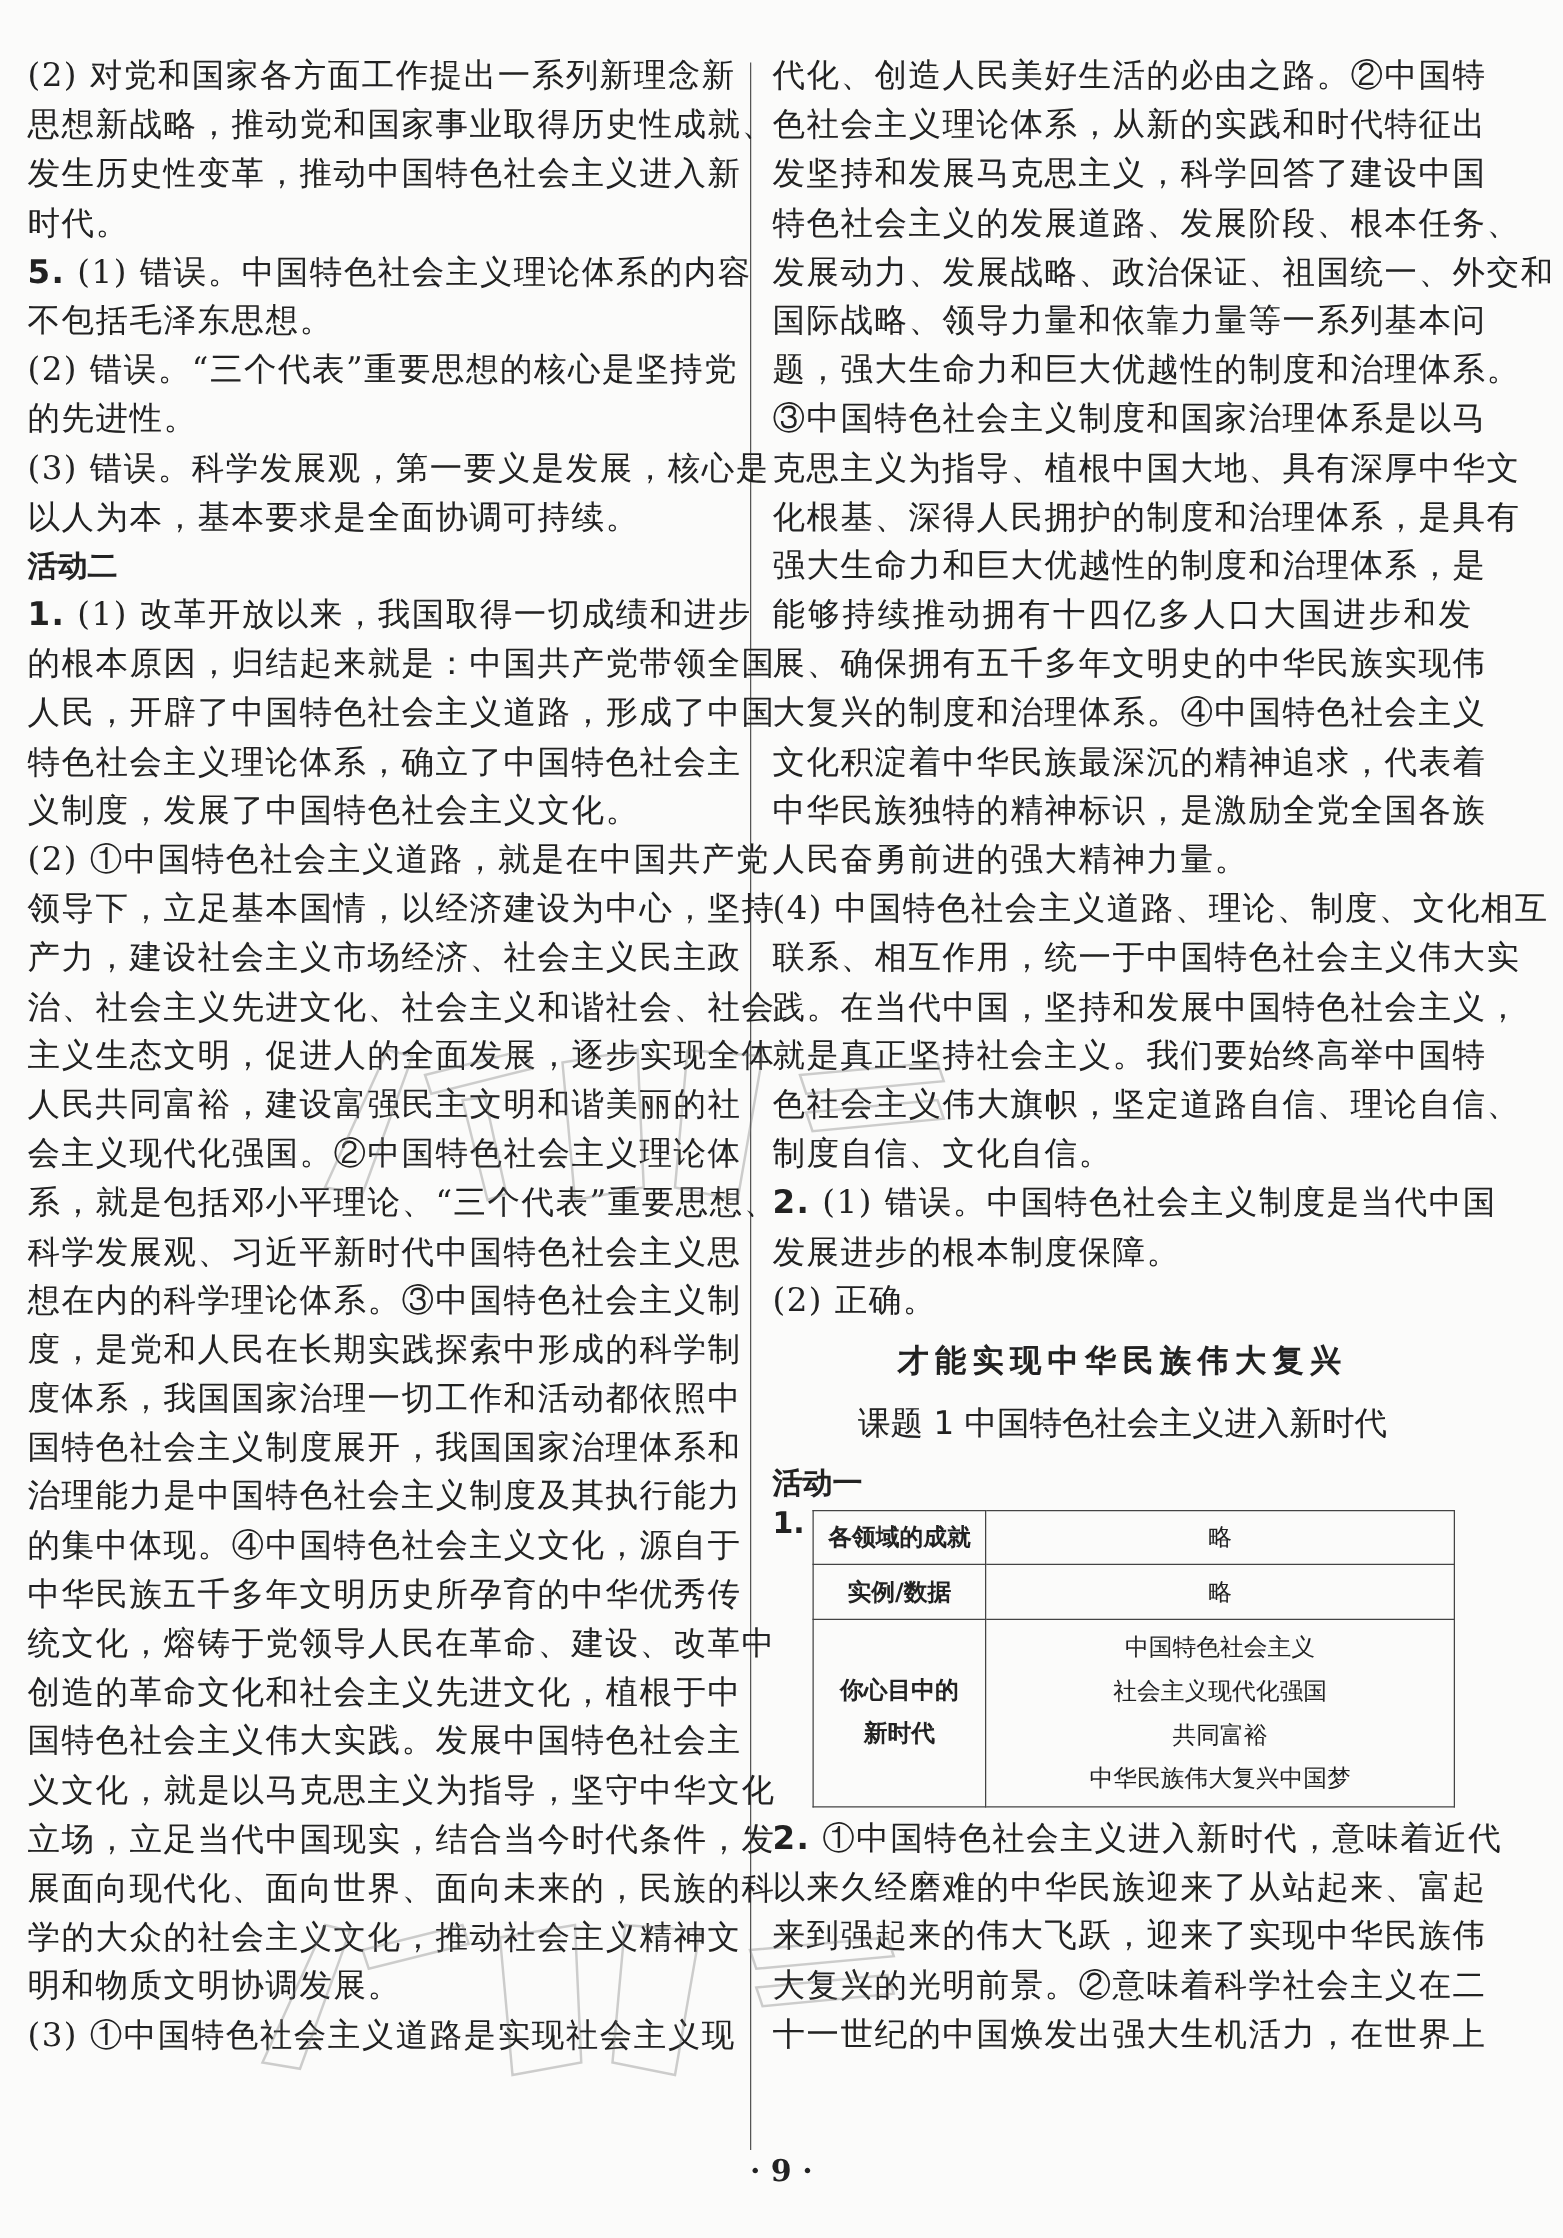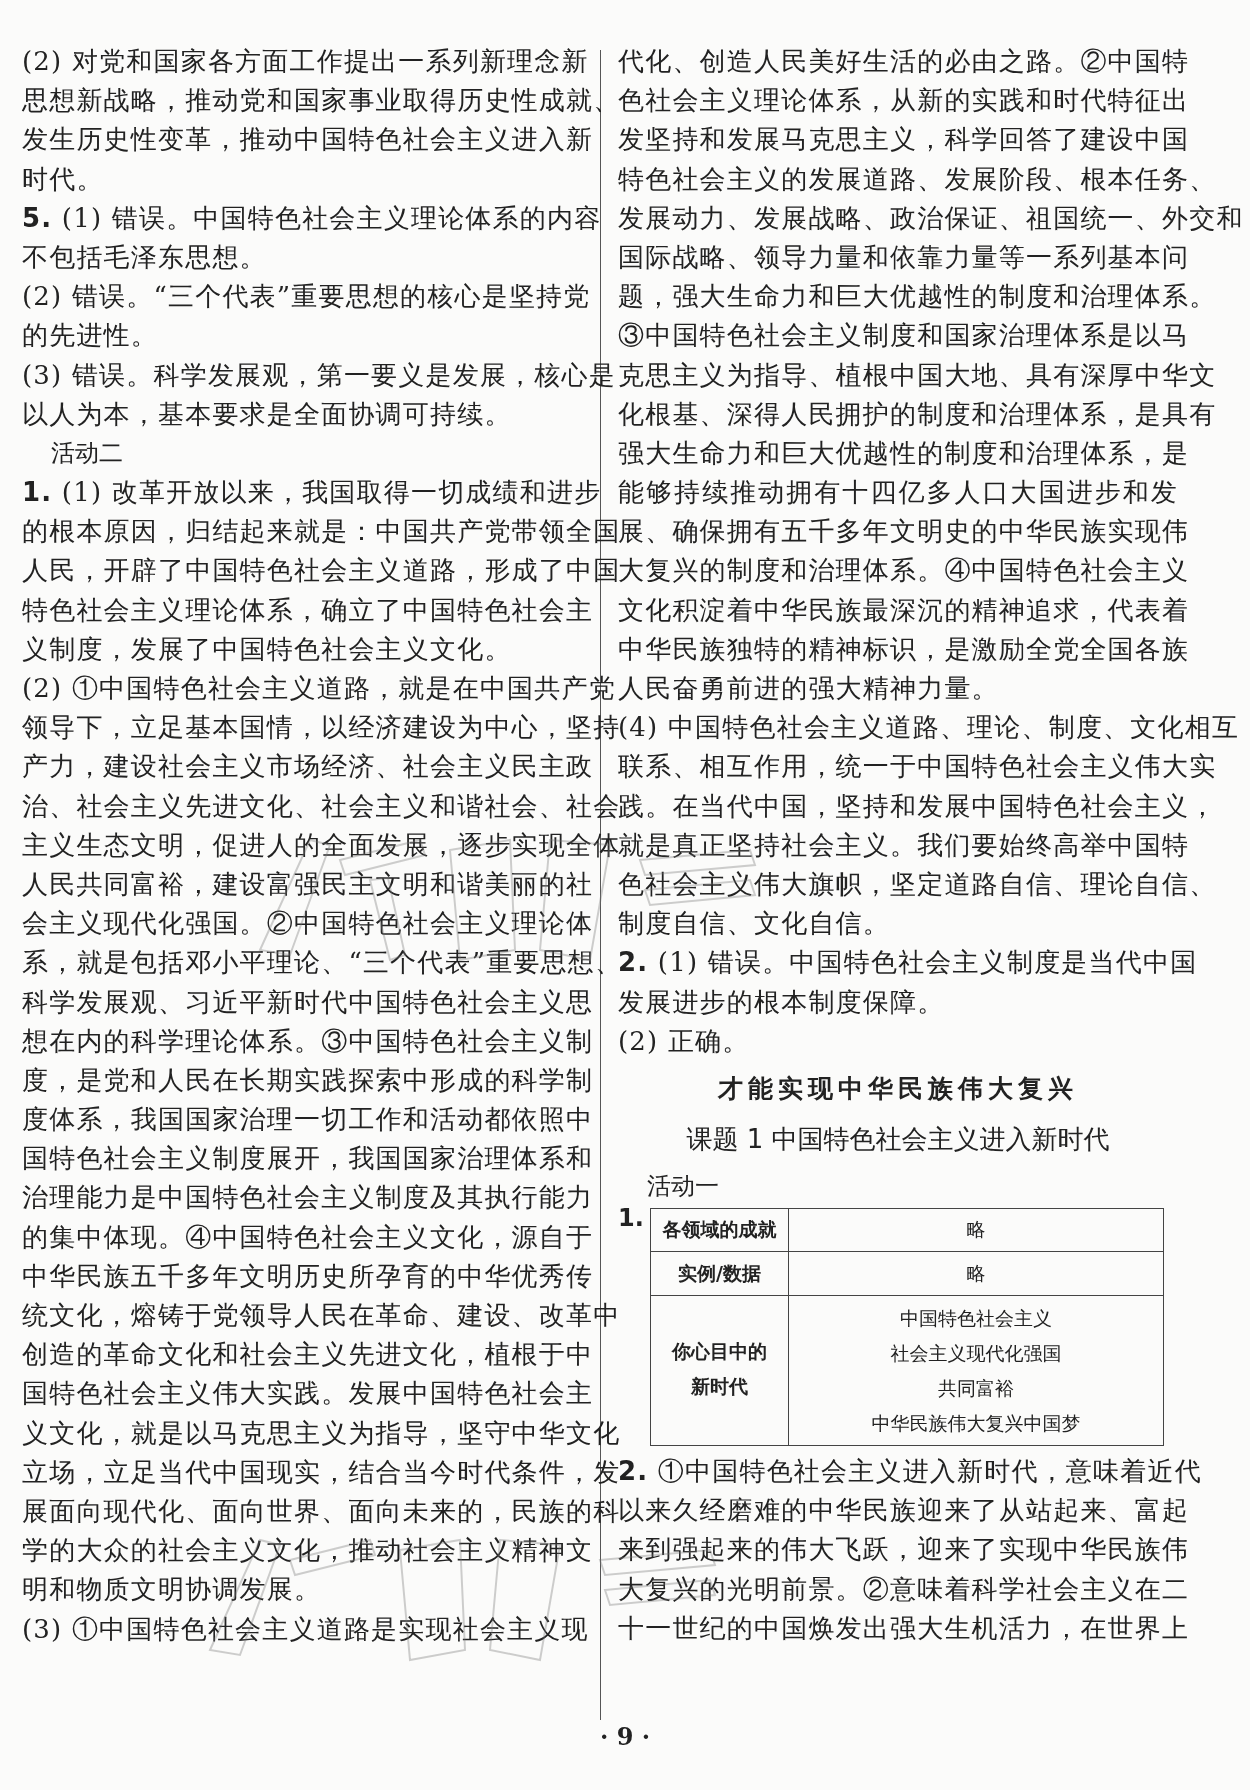--- a/index.html
+++ b/index.html
@@ -12,22 +12,22 @@
   .col { position:absolute; top:42px; }
   .col-left { left:22px; width:555px; }
   .col-right { left:618px; width:560px; }
   .divider { position:absolute; left:600px; top:50px; width:1px; height:1670px; background:#555; }
   .line {
     height:39.2px; line-height:39.2px; font-size:26px; white-space:nowrap;
     letter-spacing:1.2px; text-align:justify; text-align-last:justify;
   }
   .line.last { text-align-last:left; }
   .heading {
-    font-family:"DejaVu Sans","Liberation Sans",sans-serif; font-weight:normal;
-    font-size:24px; height:39.2px; line-height:39.2px;margin-left:29px;
+    font-family:"DejaVu Sans","Liberation Sans",sans-serif; font-weight:bold;
+    font-size:24px; height:39.2px; line-height:39.2px;
   }
   .num { font-family:"DejaVu Sans","Liberation Sans",sans-serif; font-weight:bold; }
   .lesson-title {
     font-family:"DejaVu Serif","Liberation Serif",serif; font-weight:bold;
     font-size:25px; height:44px; line-height:44px; letter-spacing:5px; white-space:nowrap;
   }
   .lesson-title.center { text-align:center; }
   .topic-title {
     font-family:"DejaVu Sans","Liberation Sans",sans-serif; font-size:26px;
     height:56px; line-height:56px; text-align:center; white-space:nowrap;

